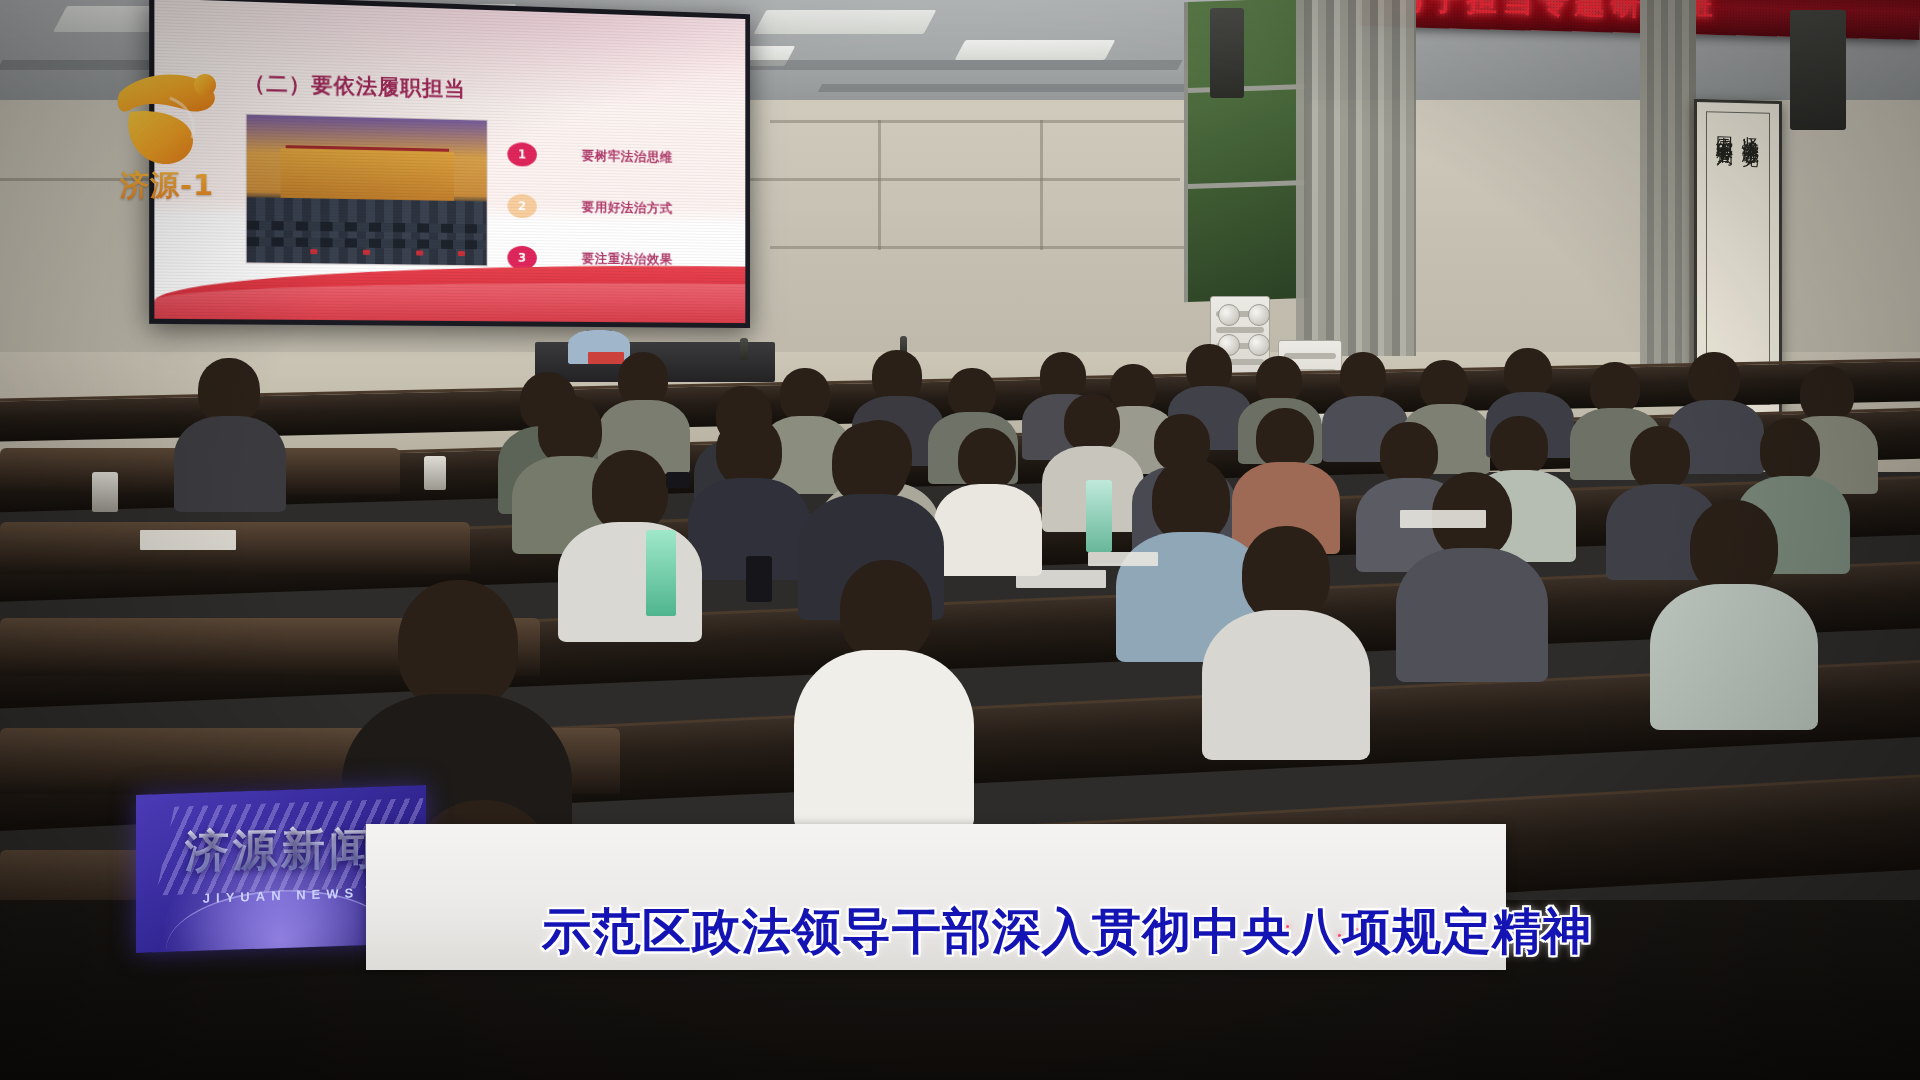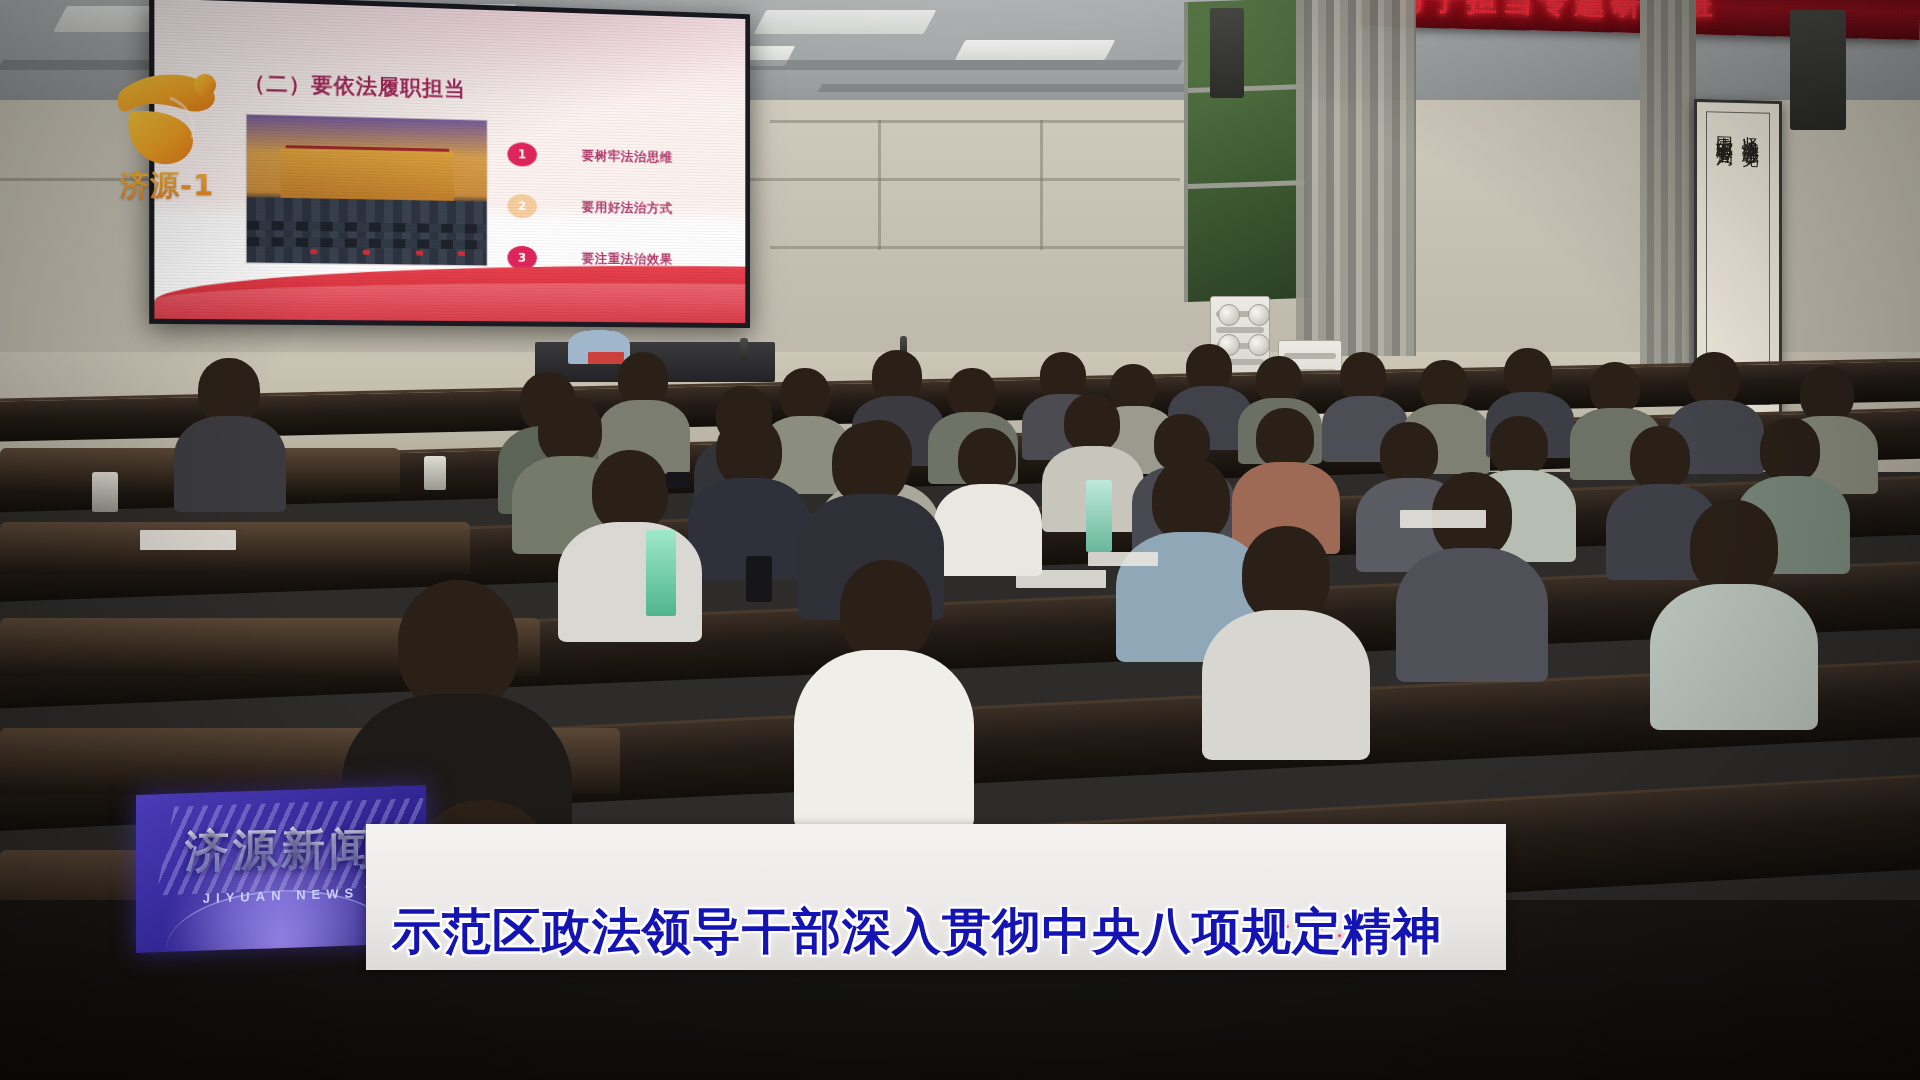--- a/index.html
+++ b/index.html
@@ -247,20 +247,21 @@
   .headline{
     position:absolute;left:392px;bottom:112px;width:1200px;
   }
   .hl-line{
     font-family:"DejaVu Sans",sans-serif;font-weight:700;font-size:49px;line-height:72px;
     color:#1414b4;letter-spacing:1px;white-space:nowrap;
     text-shadow:
       2px 0 0 #fff,-2px 0 0 #fff,0 2px 0 #fff,0 -2px 0 #fff,
       2px 2px 0 #fff,-2px 2px 0 #fff,2px -2px 0 #fff,-2px -2px 0 #fff,
       0 0 9px rgba(255,255,255,.95);
+    text-align: right;
   }
   .laser{
     position:absolute;width:3px;height:3px;border-radius:50%;
     background:#ff2b5e;box-shadow:0 0 6px #ff2b5e;
   }
   .vignette{
     position:absolute;inset:0;pointer-events:none;
     background:radial-gradient(ellipse at 50% 45%,rgba(0,0,0,0) 52%,rgba(0,0,0,.42) 100%);
   }
 </style>

